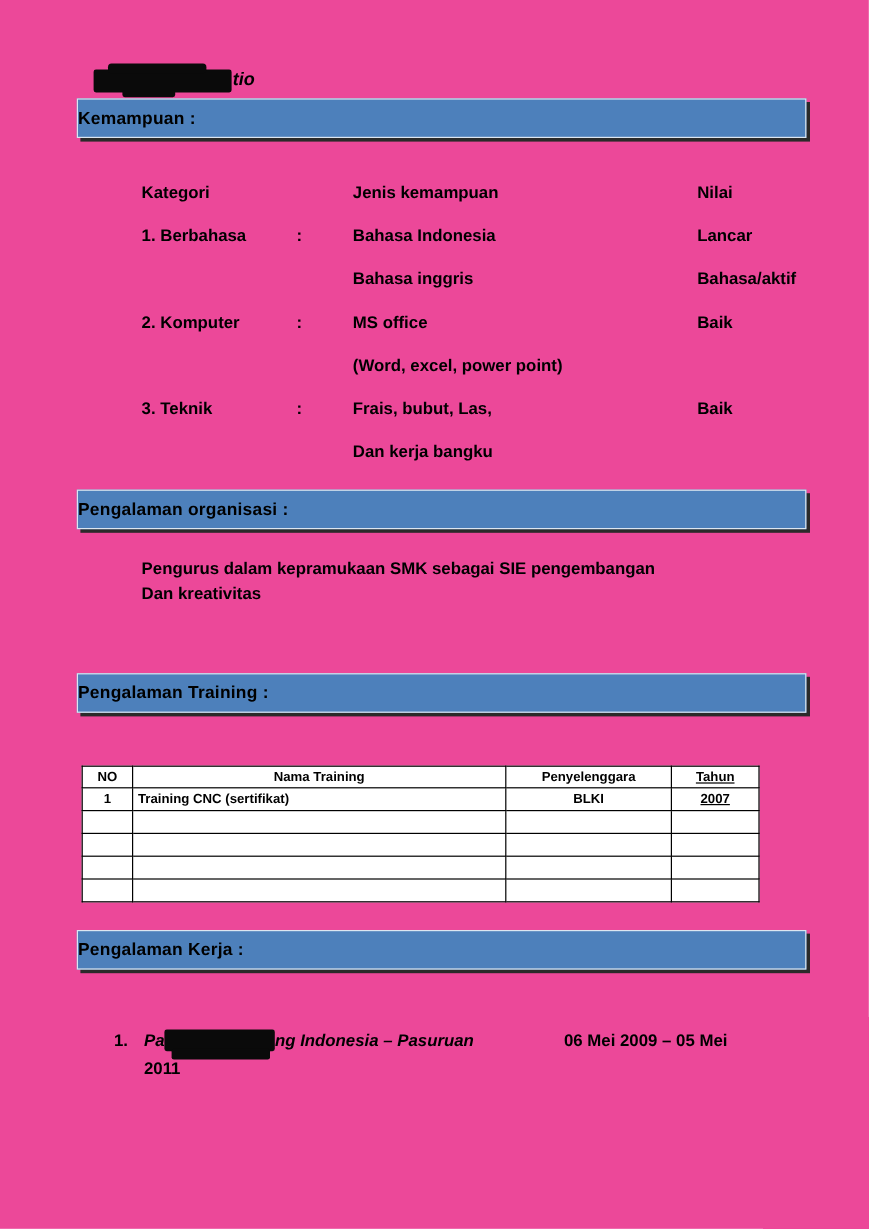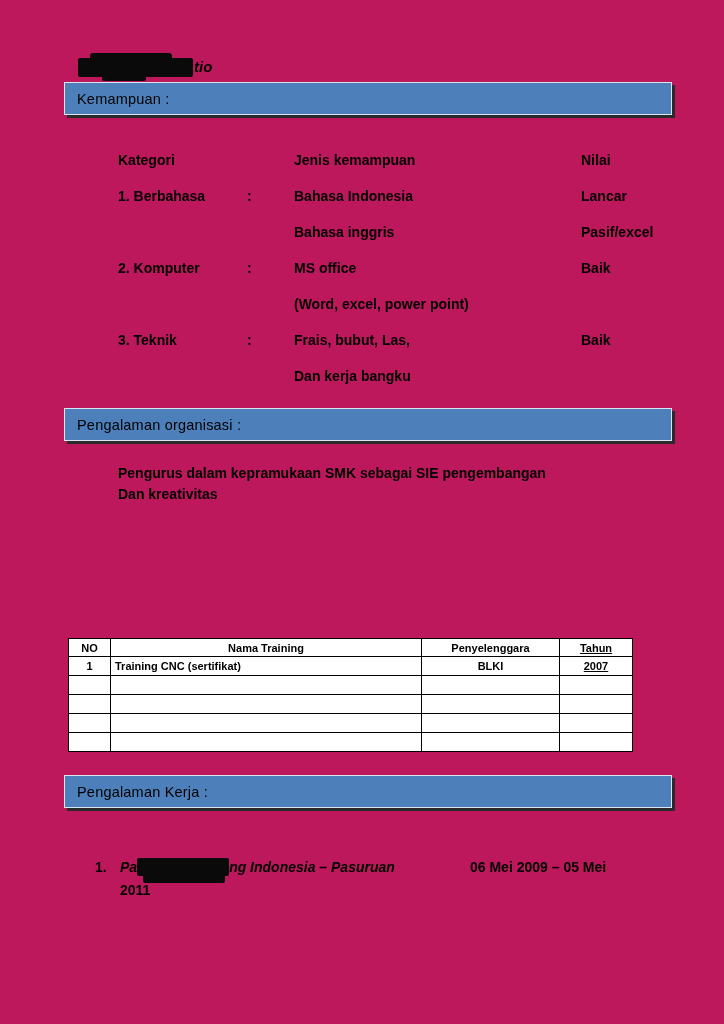--- a/index.html
+++ b/index.html
@@ -14,21 +14,21 @@
     font-family: "Liberation Sans", sans-serif;
     color: #000000;
     overflow: hidden;
   }
 
   .page {
     position: absolute;
     left: 0; top: 0;
     width: 724px;
     height: 1024px;
-    background: #be185d;
+    background: #ec4899;
   }
 
   
   .name-line {
     position: absolute;
     left: 78px;
     top: 54px;
     height: 24px;
     display: flex;
     align-items: center;
@@ -79,23 +79,23 @@
     height: 33px;
     background: #4d80bb;
     border: 1px solid #dce6f1;
     box-sizing: border-box;
     box-shadow: 3px 3px 0 0 #2a2a2a;
     display: flex;
     align-items: center;
   }
   .banner .banner-label {
     font-size: 14.5px;
-    font-weight: normal;
+    font-weight: bold;
     color: #000000;
-    padding-left: 12px;
+    padding-left: 0;
     letter-spacing: 0.2px;
   }
 
   #banner-kemampuan { top: 82px; }
   #banner-organisasi { top: 408px; }
   #banner-training { top: 561px; }
   #banner-kerja { top: 775px; }
 
   
   .skills {
@@ -252,21 +252,21 @@
       <span class="col-kategori">1. Berbahasa</span>
       <span class="col-colon">:</span>
       <span class="col-jenis">Bahasa Indonesia</span>
       <span class="col-nilai">Lancar</span>
     </div>
 
     <div class="skill-row">
       <span class="col-kategori"></span>
       <span class="col-colon"></span>
       <span class="col-jenis">Bahasa inggris</span>
-      <span class="col-nilai">Pasif/excel</span>
+      <span class="col-nilai">Bahasa/aktif</span>
     </div>
 
     <div class="skill-row">
       <span class="col-kategori">2. Komputer</span>
       <span class="col-colon">:</span>
       <span class="col-jenis">MS office</span>
       <span class="col-nilai">Baik</span>
     </div>
 
     <div class="skill-row">
@@ -294,20 +294,23 @@
 
   <div class="banner" id="banner-organisasi">
     <span class="banner-label">Pengalaman organisasi :</span>
   </div>
 
   <div class="org-text">
     <span>Pengurus dalam kepramukaan SMK sebagai SIE pengembangan</span>
     <span class="line2">Dan kreativitas</span>
   </div>
 
+  <div class="banner" id="banner-training">
+    <span class="banner-label">Pengalaman Training :</span>
+  </div>
 
   <table class="training-table">
     <thead>
       <tr>
         <td class="c-no">NO</td>
         <td class="c-nama">Nama Training</td>
         <td class="c-peny">Penyelenggara</td>
         <td class="c-tahun">Tahun</td>
       </tr>
     </thead>

